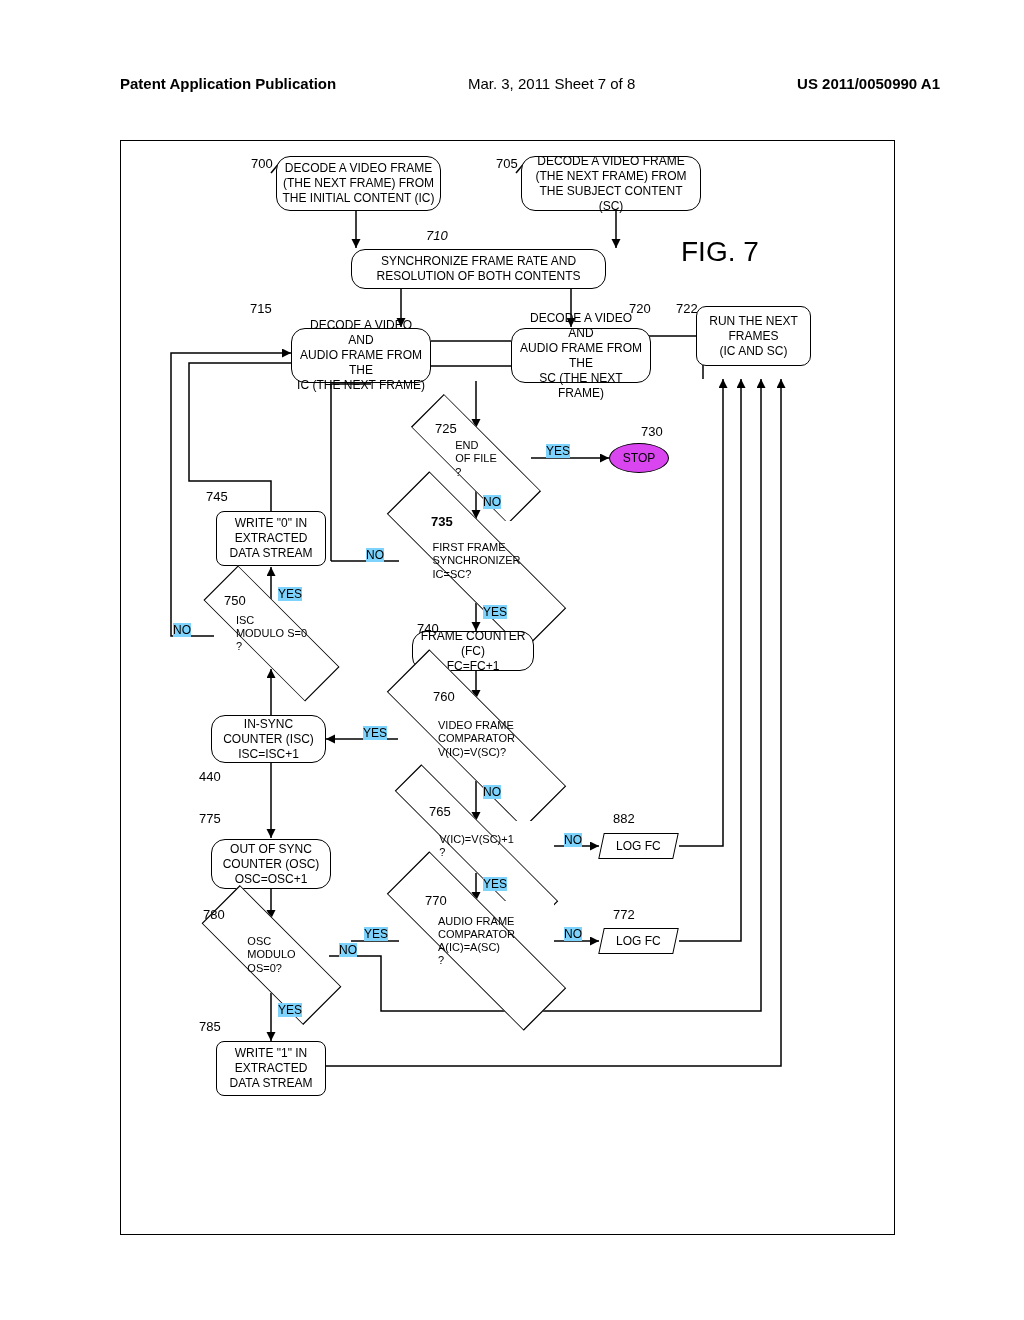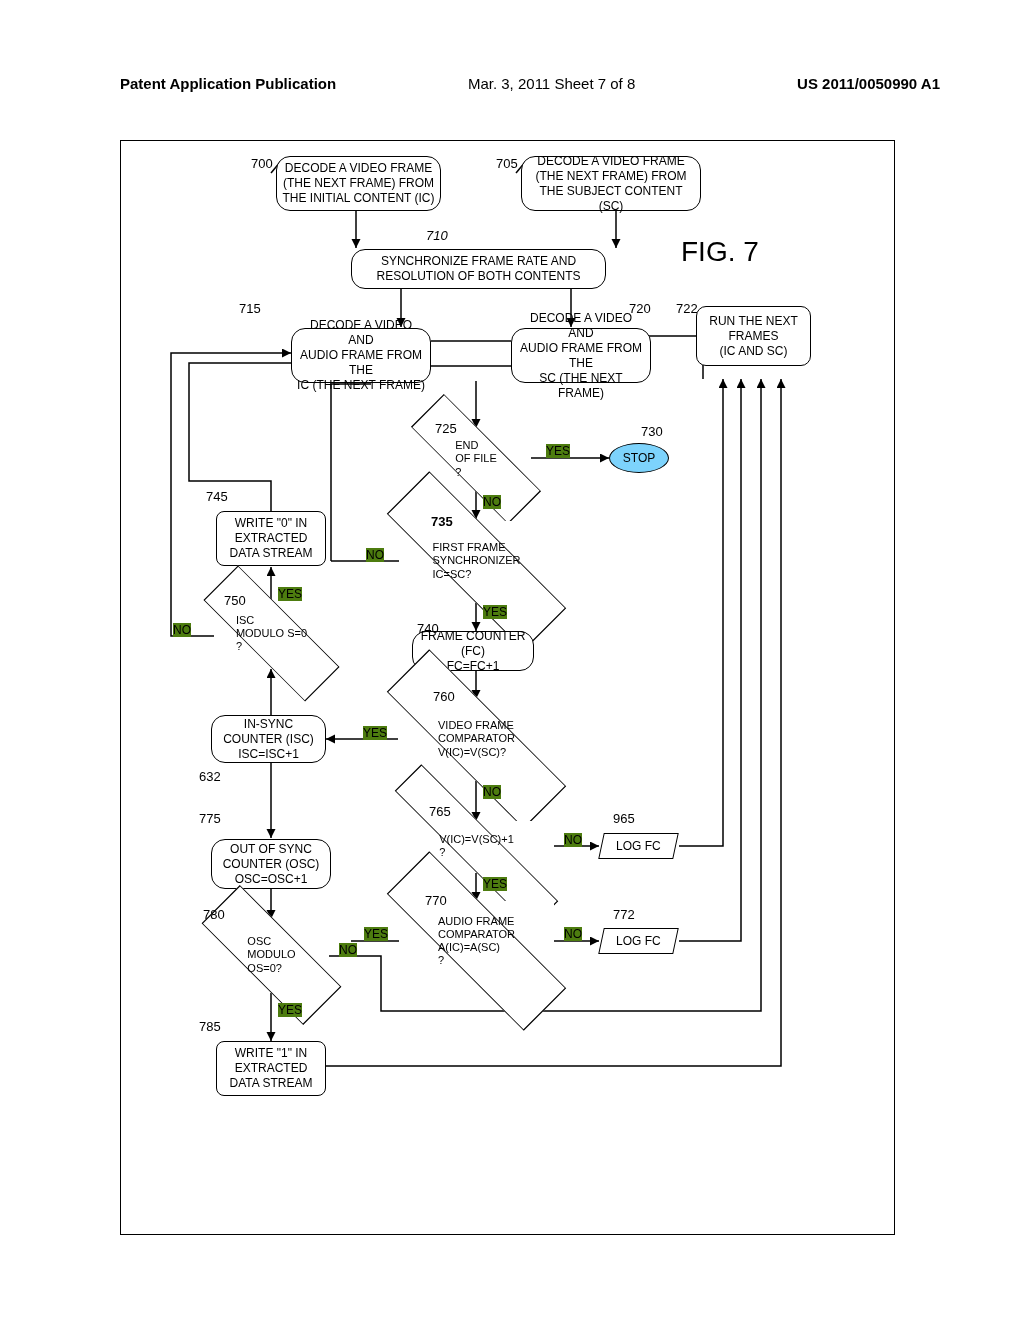--- a/index.html
+++ b/index.html
@@ -9,22 +9,22 @@
     .header-right { font-weight: bold; margin-left: 30px; }
     .content-area { position: absolute; top: 140px; left: 120px; width: 775px; height: 1095px; border: 1.5px solid black; }
     .fig-title { position: absolute; font-size: 28px; font-weight: normal; font-family: Arial; }
     .box { position: absolute; border: 1.5px solid black; text-align: center; font-size: 12px; line-height: 1.25; display: flex; flex-direction: column; justify-content: center; align-items: center; padding: 4px; border-radius: 14px; background: white; }
     .box.sharp { border-radius: 0; }
     .diamond { position: absolute; width: 110px; height: 70px; background: white; }
     .diamond-shape { position: absolute; width: 100%; height: 100%; transform: rotate(45deg) scaleX(1.25) scaleY(0.75); border: 1.5px solid black; background: white; }
     .diamond-text { position: absolute; width: 100%; height: 100%; display: flex; flex-direction: column; justify-content: center; align-items: center; font-size: 11px; line-height: 1.2; text-align: left; z-index: 2; }
     .parallelogram { position: absolute; background: white; border: 1.5px solid black; transform: skewX(-12deg); display: flex; justify-content: center; align-items: center; }
     .parallelogram-text { transform: skewX(12deg); font-size: 12px; text-align: center; }
-    .stop-oval { position: absolute; border: 1.5px solid black; border-radius: 50%; text-align: center; font-size: 12px; display: flex; justify-content: center; align-items: center; background: #7dd3fc; }
-    .label { position: absolute; font-size: 12px; background: #4d7c0f; }
+    .stop-oval { position: absolute; border: 1.5px solid black; border-radius: 50%; text-align: center; font-size: 12px; display: flex; justify-content: center; align-items: center; background: #d946ef; }
+    .label { position: absolute; font-size: 12px; background: #7dd3fc; }
     .ref-label { position: absolute; font-size: 13px; }
     svg.lines { position: absolute; top: 0; left: 0; width: 100%; height: 100%; pointer-events: none; }
     .arrow { stroke: black; stroke-width: 1.5; fill: none; }
     .arrowhead { fill: black; }
   </style>
 </head>
 <body>
 
 <div class="page-header">
   <span class="header-left">Patent Application Publication</span>
@@ -184,32 +184,32 @@
   <div class="label" style="top:786px;left:243px;">YES</div>
   <div class="label" style="top:786px;left:443px;">NO</div>
   <div class="label" style="top:446px;left:157px;">YES</div>
   <div class="label" style="top:482px;left:52px;">NO</div>
   <div class="label" style="top:802px;left:218px;">NO</div>
   <div class="label" style="top:862px;left:157px;">YES</div>
 
   <div class="ref-label" style="top:15px;left:130px;">700</div>
   <div class="ref-label" style="top:15px;left:375px;">705</div>
   <div class="ref-label" style="top:87px;left:305px;font-style:italic;">710</div>
-  <div class="ref-label" style="top:160px;left:118px;">715</div>
+  <div class="ref-label" style="top:160px;left:129px;">715</div>
   <div class="ref-label" style="top:160px;left:508px;">720</div>
   <div class="ref-label" style="top:160px;left:555px;">722</div>
   <div class="ref-label" style="top:280px;left:314px;">725</div>
   <div class="ref-label" style="top:283px;left:520px;">730</div>
   <div class="ref-label" style="top:373px;left:310px;font-weight:bold;">735</div>
   <div class="ref-label" style="top:480px;left:296px;">740</div>
   <div class="ref-label" style="top:348px;left:85px;">745</div>
   <div class="ref-label" style="top:452px;left:103px;">750</div>
-  <div class="ref-label" style="top:628px;left:78px;">632</div>
+  <div class="ref-label" style="top:628px;left:78px;">440</div>
   <div class="ref-label" style="top:548px;left:312px;">760</div>
   <div class="ref-label" style="top:663px;left:308px;">765</div>
-  <div class="ref-label" style="top:670px;left:492px;">965</div>
+  <div class="ref-label" style="top:670px;left:492px;">882</div>
   <div class="ref-label" style="top:752px;left:304px;">770</div>
   <div class="ref-label" style="top:766px;left:492px;">772</div>
   <div class="ref-label" style="top:670px;left:78px;">775</div>
   <div class="ref-label" style="top:766px;left:82px;">780</div>
   <div class="ref-label" style="top:878px;left:60px;margin-left:18px;">785</div>
 
 </div>
 
 </body></html>

